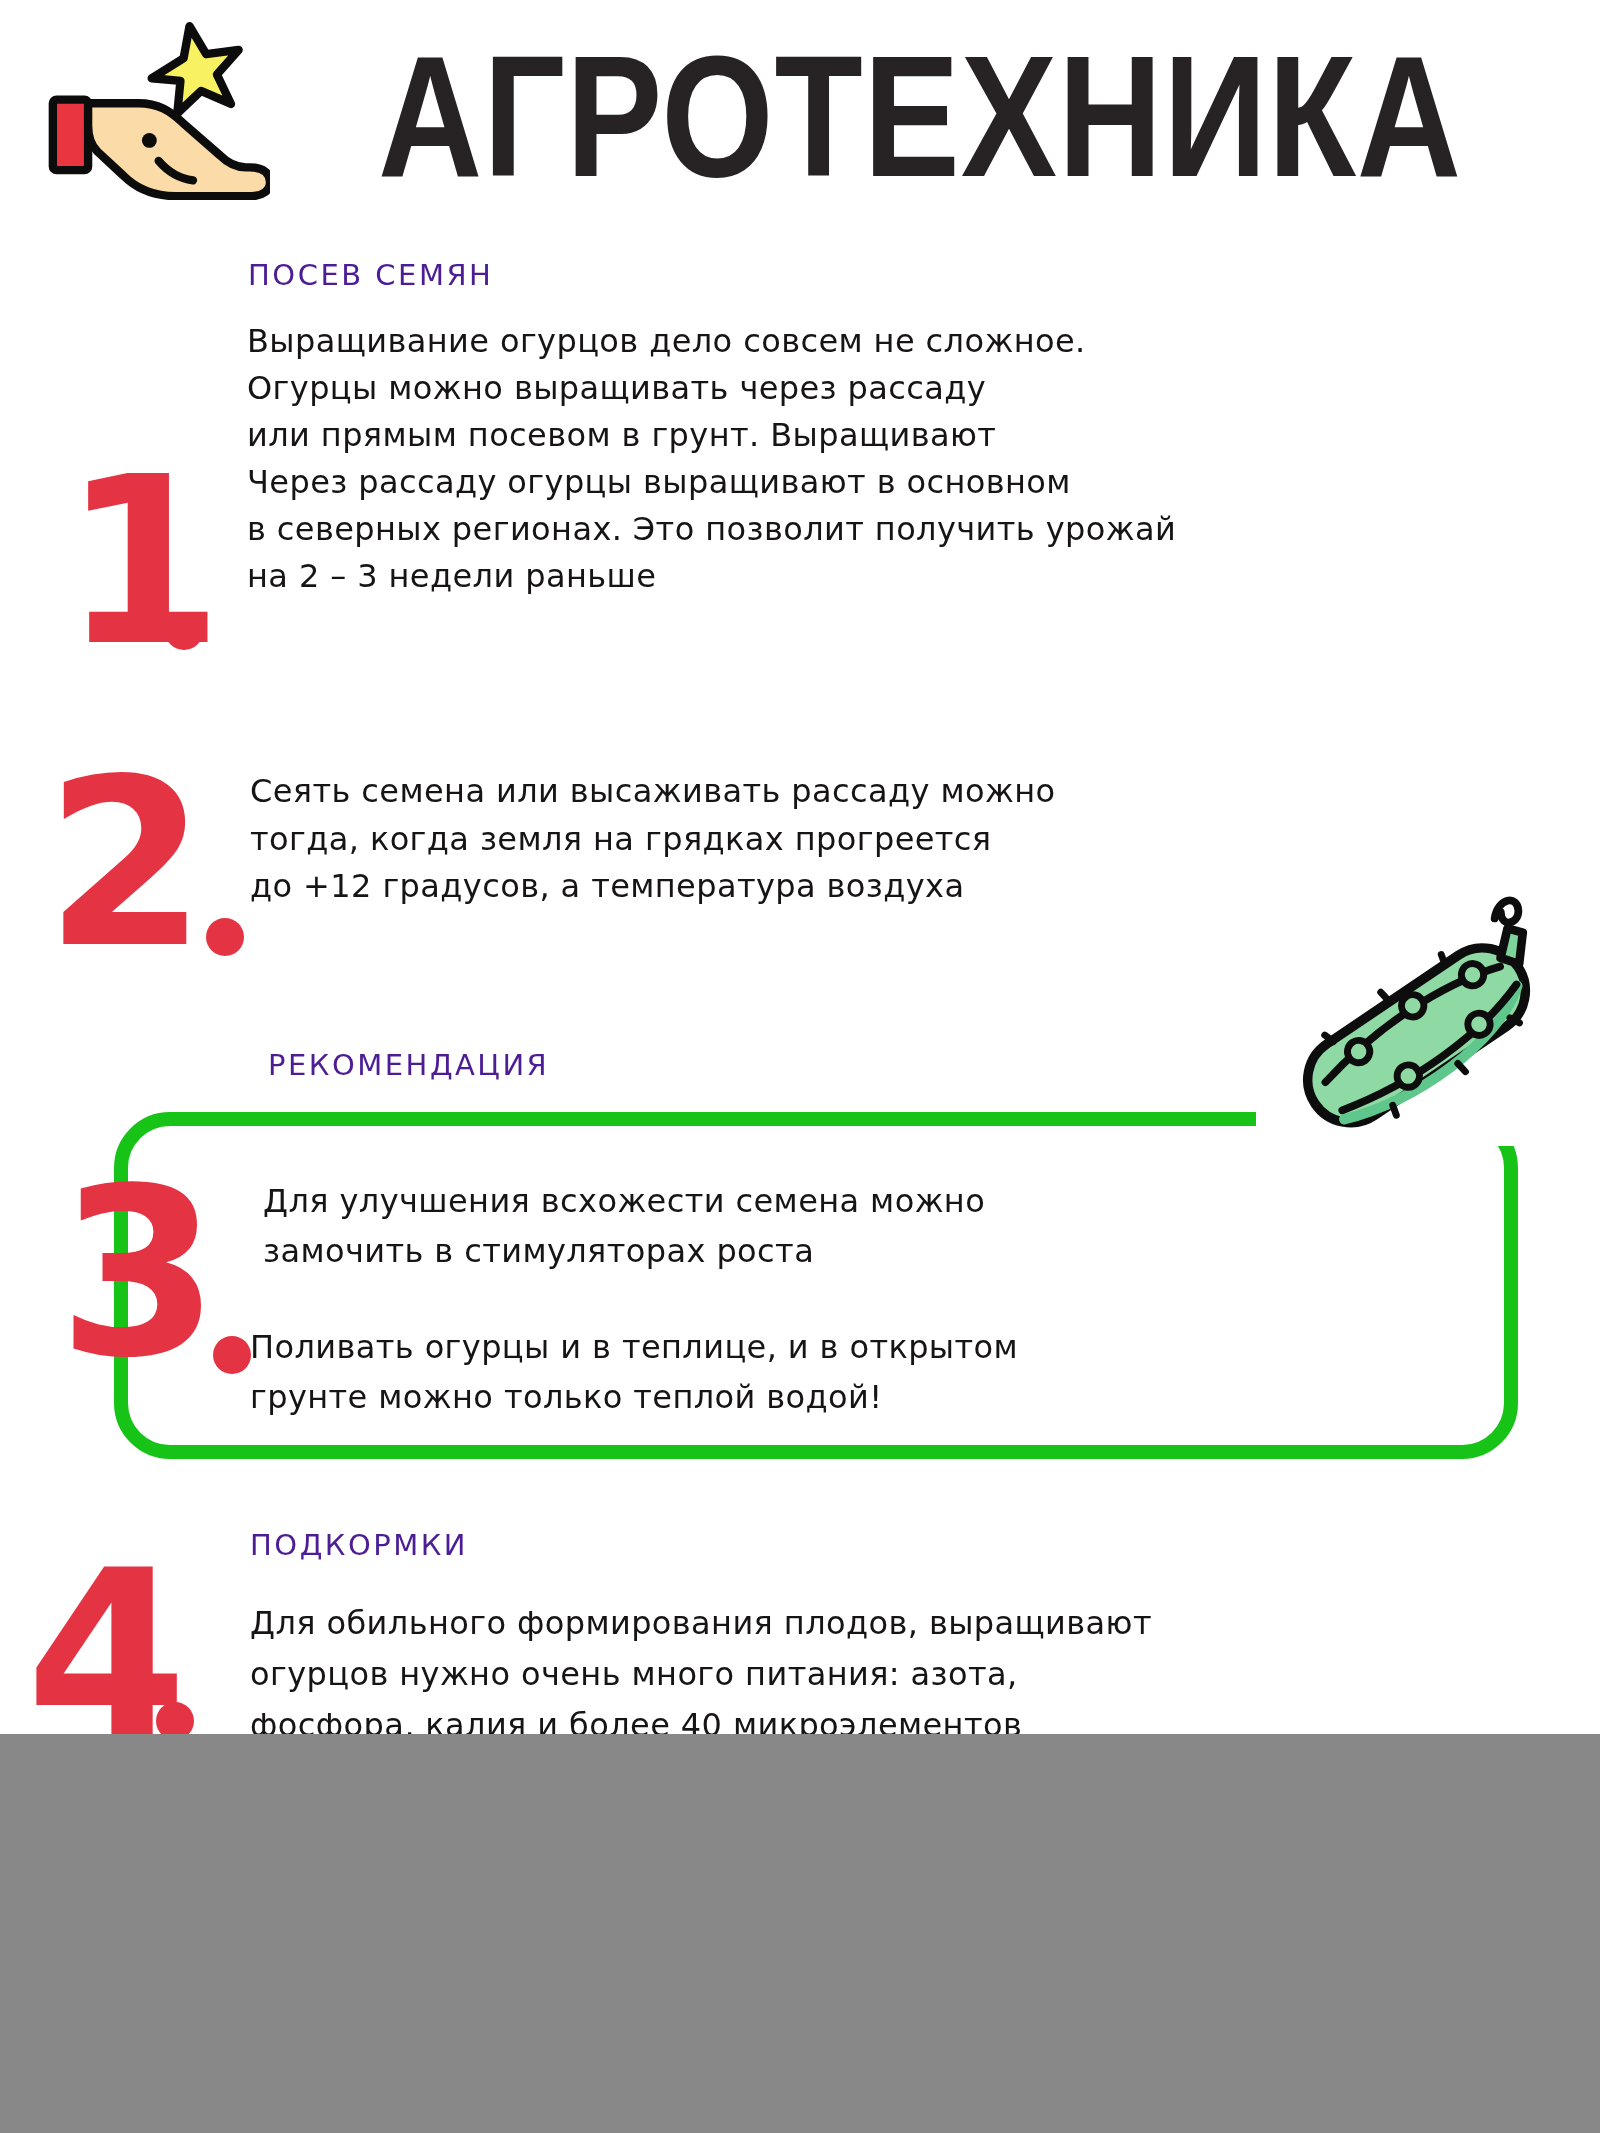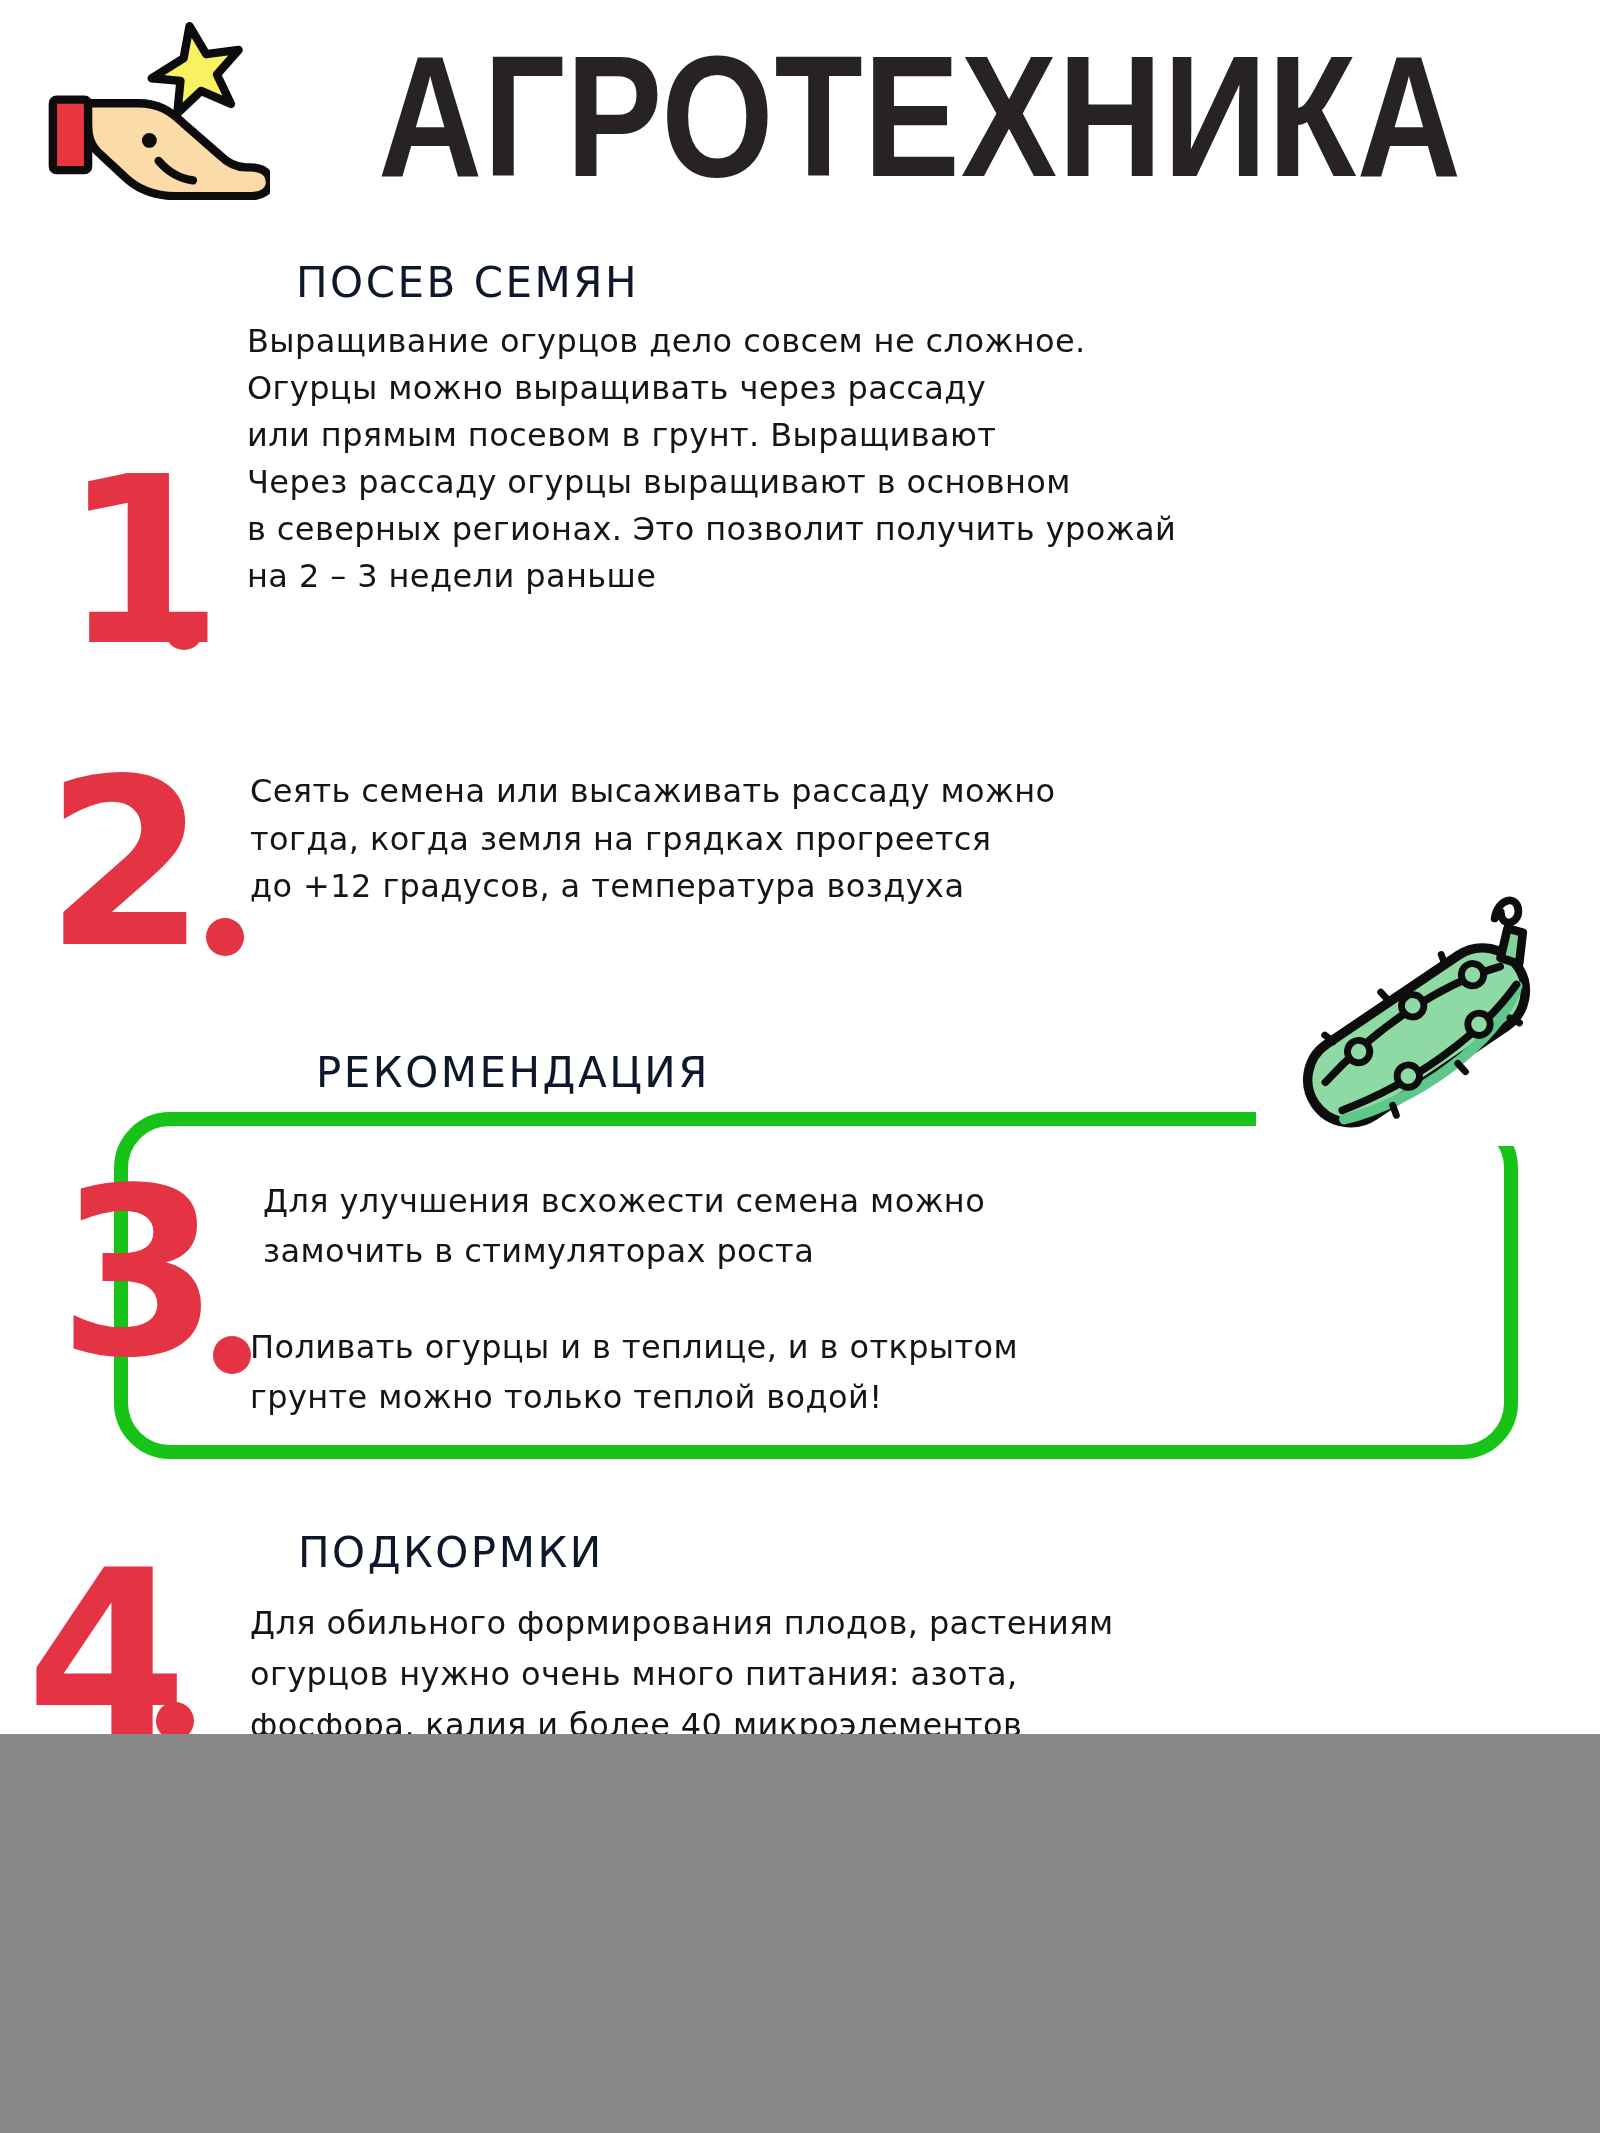--- a/index.html
+++ b/index.html
@@ -18,22 +18,22 @@
     position:absolute;left:378px;top:30px;
     font-family:"Liberation Sans", sans-serif;
     font-size:172px;font-weight:700;line-height:1;
     letter-spacing:1px;color:#272324;
     transform:scaleX(0.84);transform-origin:left top;
     white-space:nowrap;
   }
   
   .sec-heading{
     position:absolute;
-    font-size:42px;font-weight:400;letter-spacing:2.5px;
-    color:#0f172a;white-space:nowrap;margin-left:48px;
+    font-size:29px;font-weight:400;letter-spacing:2.5px;
+    color:#4c1d95;white-space:nowrap;
   }
   .para{position:absolute;font-size:32px;letter-spacing:.4px;}
   .para .line{white-space:nowrap;line-height:47px;}
   .h-1{left:248px;top:258px;}
   .p-1{left:247px;top:318px;}
   .p-2{left:250px;top:768px;}
   .p-2 .line{line-height:47.5px;}
   .h-3{left:268px;top:1048px;}
   .p-3a{left:263px;top:1176px;}
   .p-3a .line{line-height:50px;}
@@ -140,20 +140,20 @@
       <path d="M86,214 l-3,12" stroke="#0d0d0d" stroke-width="8"></path>
       <path d="M176,216 l2,13" stroke="#0d0d0d" stroke-width="8"></path>
       <path d="M256,206 l6,11" stroke="#0d0d0d" stroke-width="8"></path>
       <path d="M286,142 L312,118 L324,132 L300,160 Z" fill="#7ED49A" stroke="#0d0d0d" stroke-width="10" stroke-linejoin="round"></path>
       <path d="M306,100 c16,-18 38,-8 28,8 c-8,13 -28,6 -18,-10" fill="none" stroke="#0d0d0d" stroke-width="9"></path>
     </g>
   </svg>
 
   <div class="sec-heading h-4">ПОДКОРМКИ</div>
   <div class="para p-4">
-    <div class="line">Для обильного формирования плодов, растениям</div>
+    <div class="line">Для обильного формирования плодов, выращивают</div>
     <div class="line">огурцов нужно очень много питания: азота,</div>
     <div class="line">фосфора, калия и более 40 микроэлементов</div>
   </div>
   <div class="bignum n-4">4</div>
   <div class="numdot d-4"></div>
 
 </div>
 
 </body></html>

